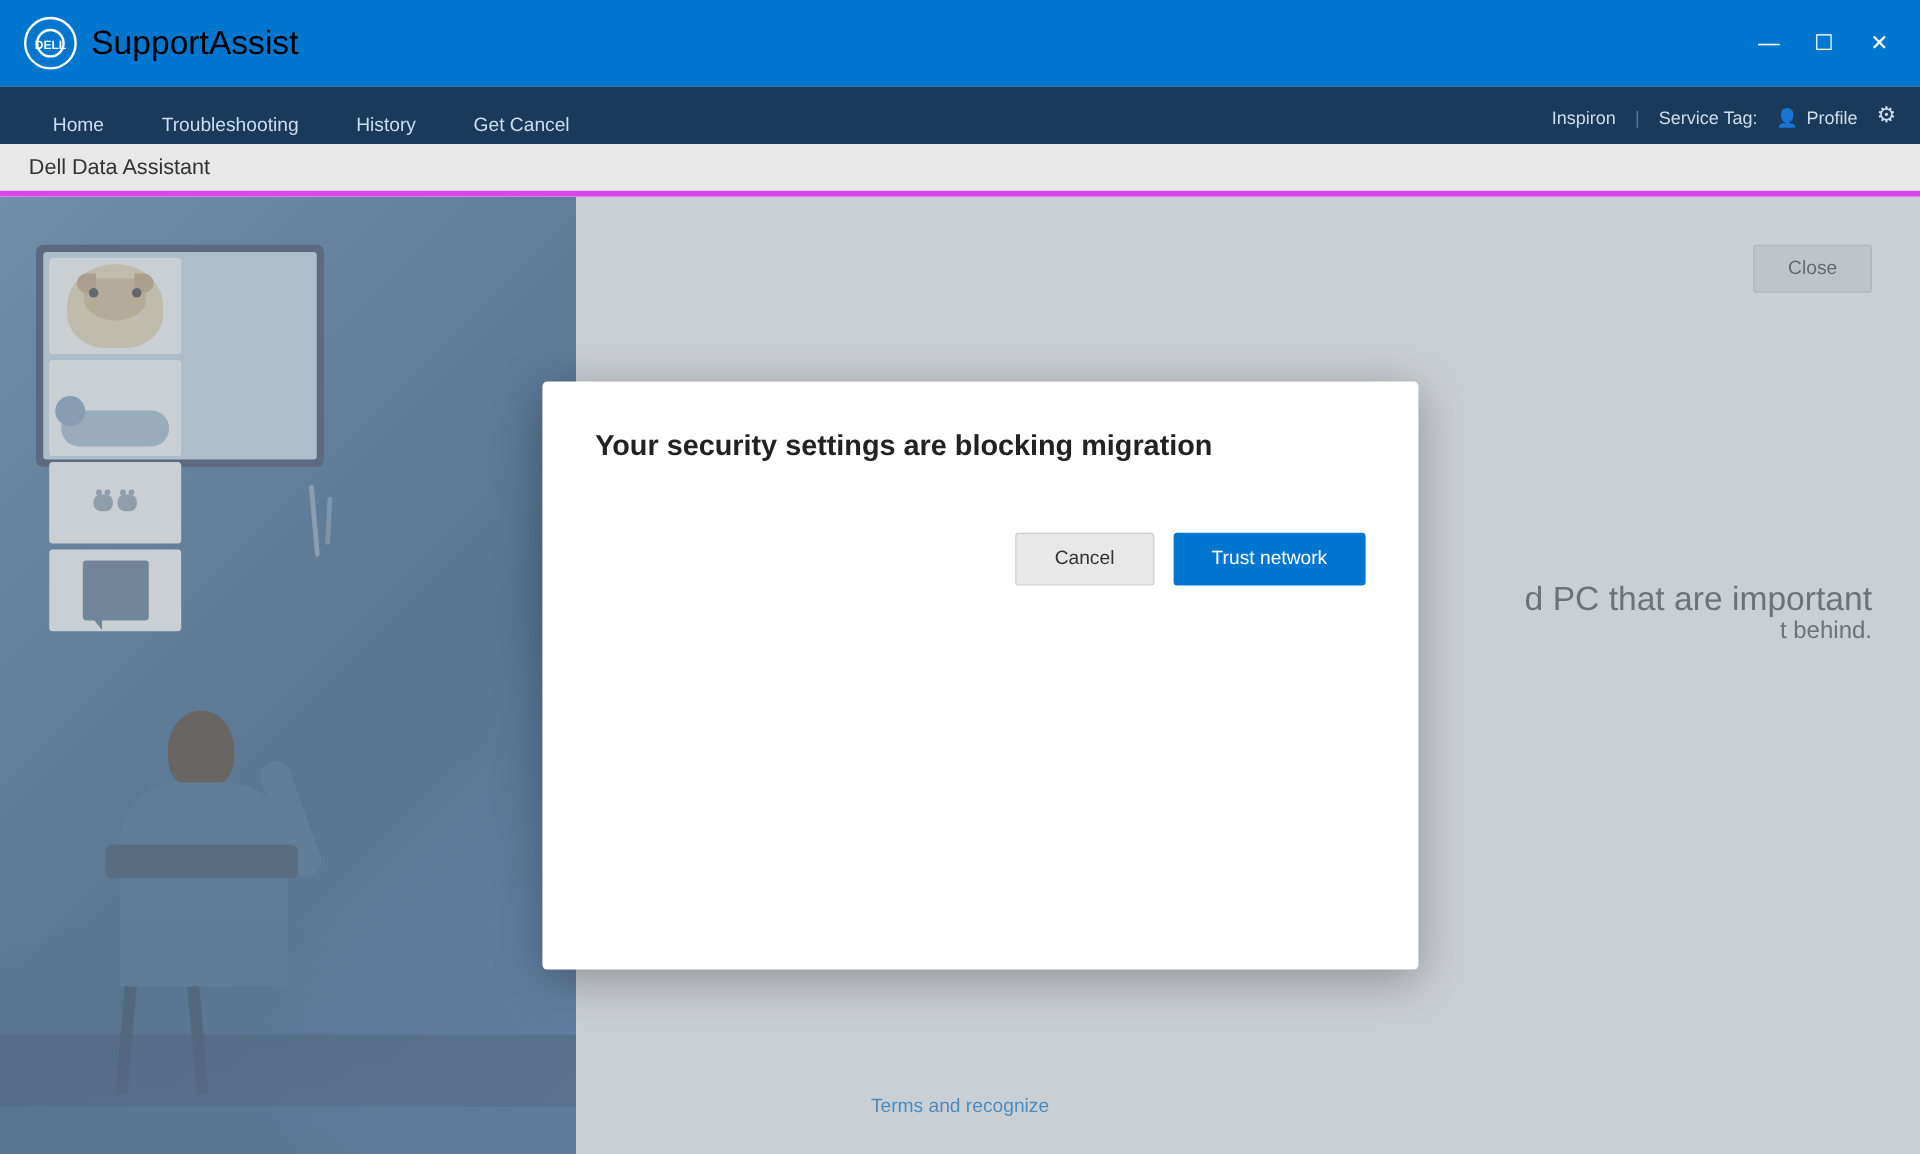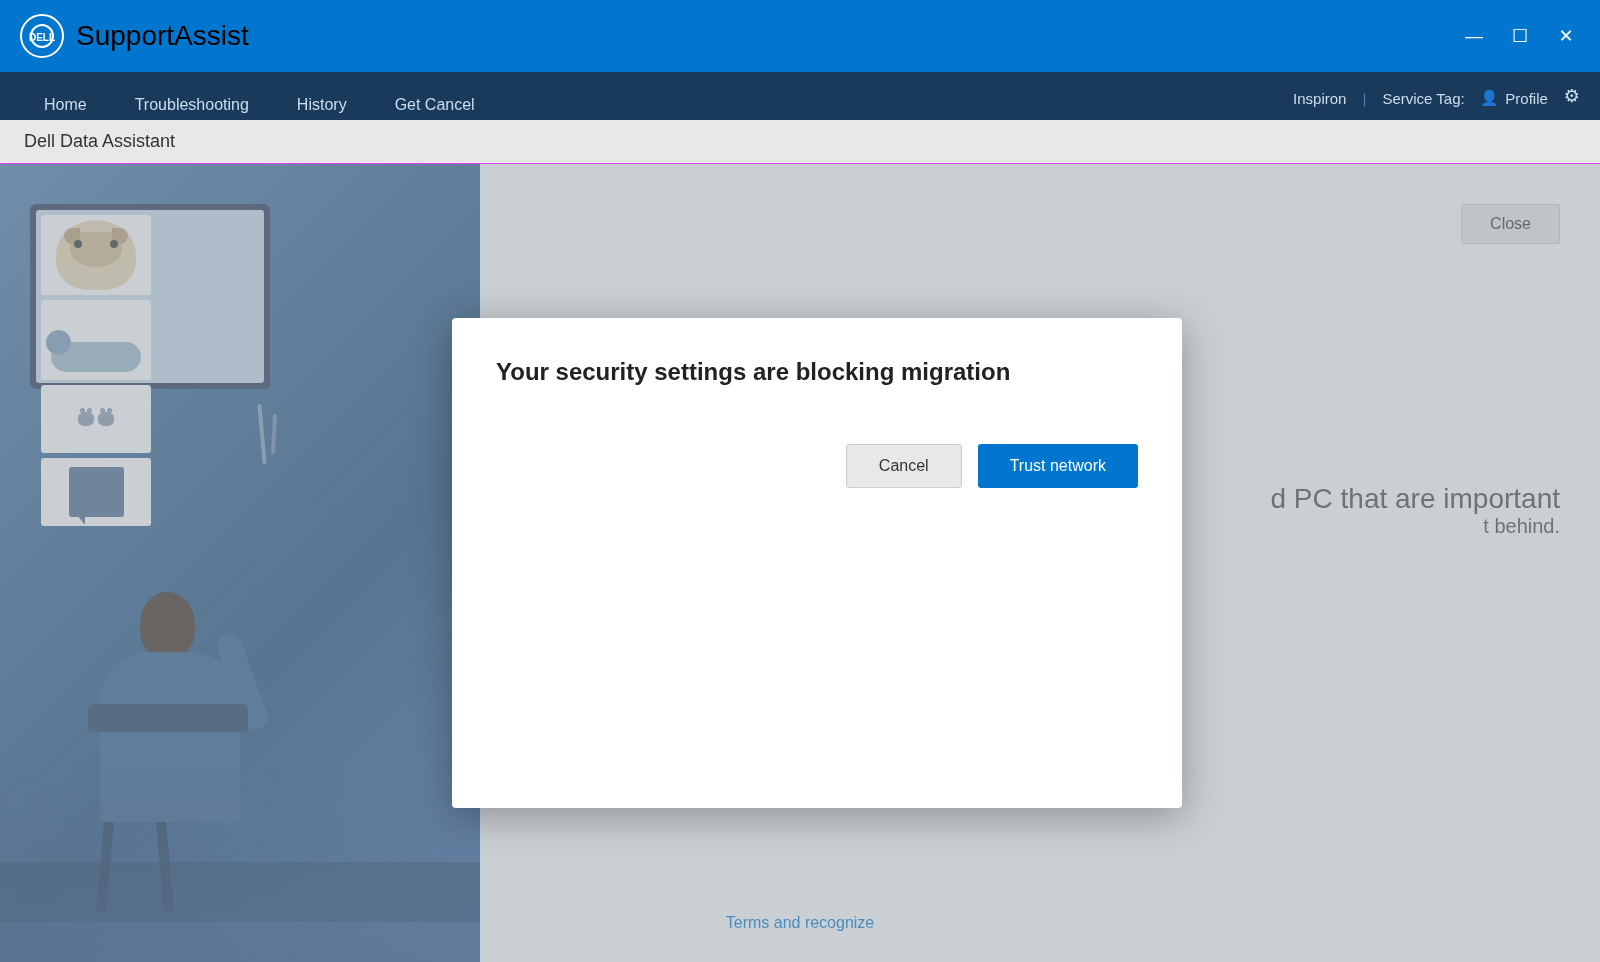--- a/index.html
+++ b/index.html
@@ -103,21 +103,21 @@
     }
 
     
     .subtitle-bar {
       width: 100%;
       height: 44px;
       background: #e8e8e8;
       display: flex;
       align-items: center;
       padding: 0 24px;
-      border-bottom: 1px solid #d946ef;
+      border-bottom: 5px solid #d946ef;
     }
     .subtitle-bar span {
       font-size: 18px;
       color: #333;
     }
 
     
     .main-content {
       width: 100%;
       height: calc(962px - 72px - 48px - 44px);

